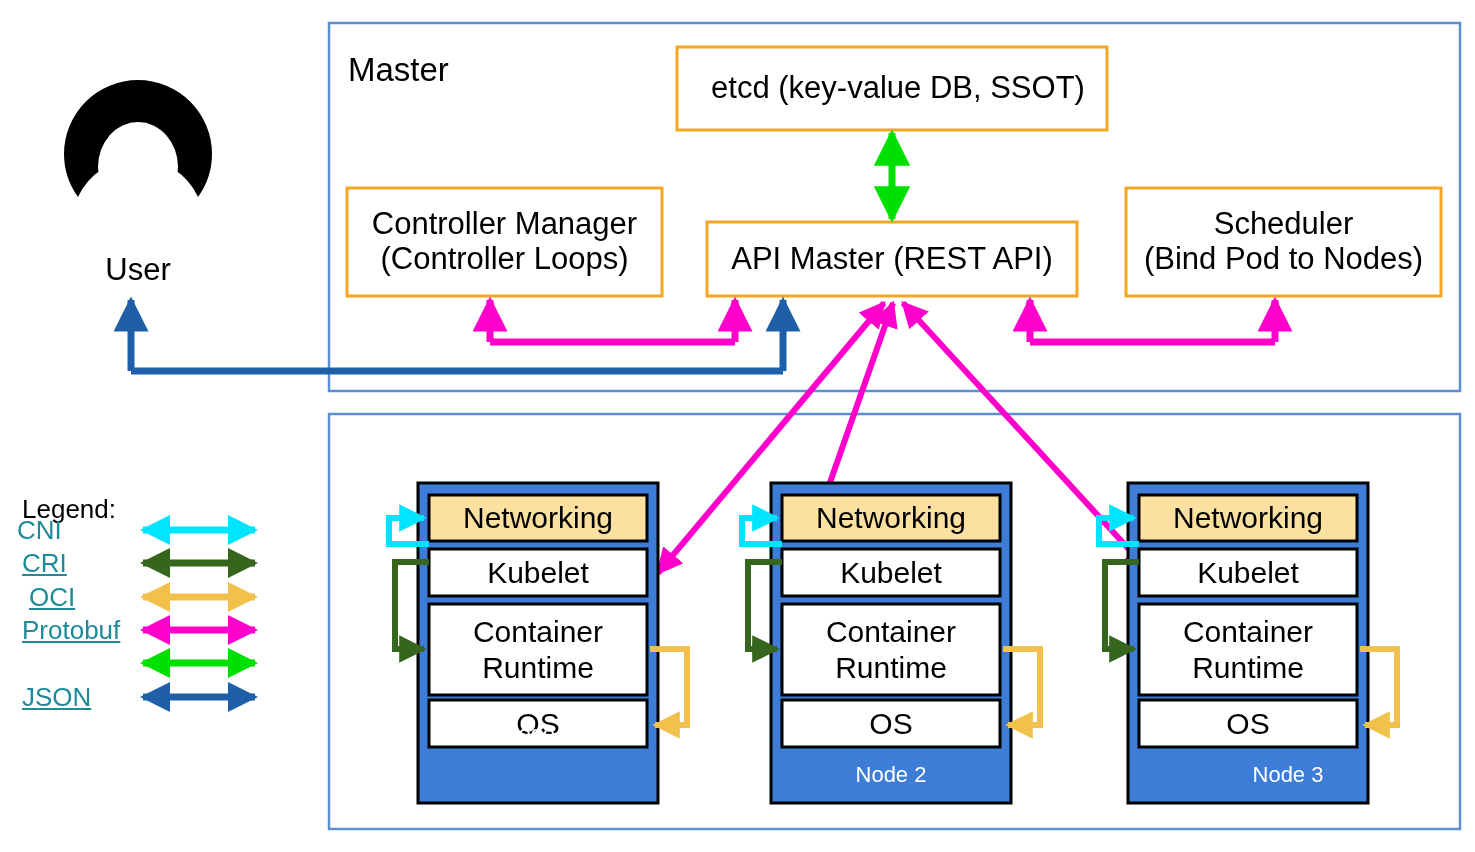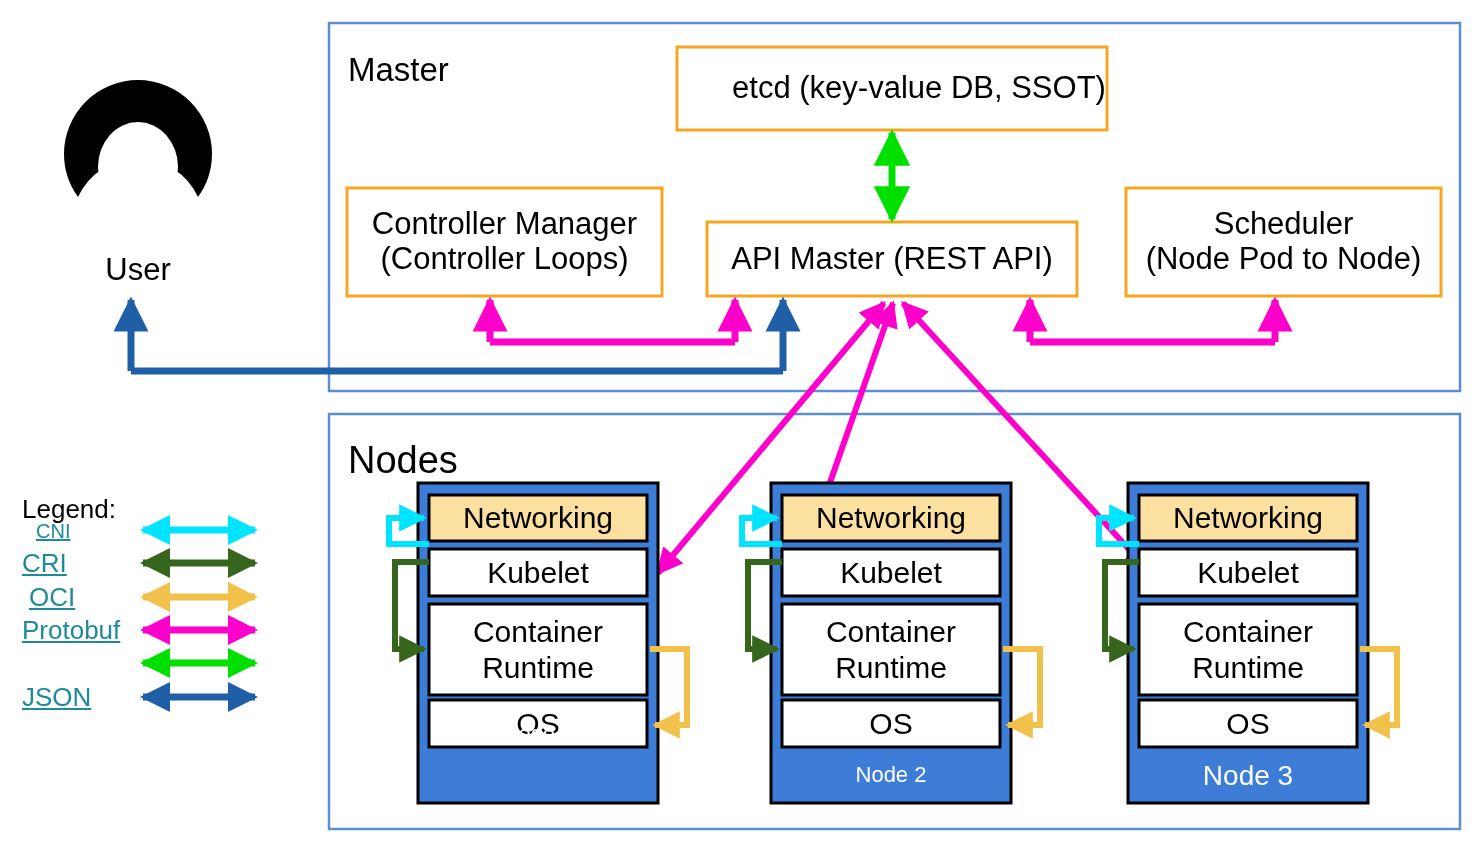--- a/index.html
+++ b/index.html
@@ -124,52 +124,51 @@
     <line x1="143" y1="530" x2="255" y2="530" stroke="#00E5FF" stroke-width="7" marker-start="url(#lgCyanS)" marker-end="url(#lgCyanS)"></line>
     <line x1="143" y1="563" x2="255" y2="563" stroke="#36651E" stroke-width="7" marker-start="url(#lgOliveS)" marker-end="url(#lgOliveS)"></line>
     <line x1="143" y1="597" x2="255" y2="597" stroke="#F2C14B" stroke-width="7" marker-start="url(#lgGoldS)" marker-end="url(#lgGoldS)"></line>
     <line x1="143" y1="630" x2="255" y2="630" stroke="#FF00CC" stroke-width="7" marker-start="url(#lgMagS)" marker-end="url(#lgMagS)"></line>
     <line x1="143" y1="663" x2="255" y2="663" stroke="#00E000" stroke-width="7" marker-start="url(#lgGreenS)" marker-end="url(#lgGreenS)"></line>
     <line x1="143" y1="697" x2="255" y2="697" stroke="#1F5FA8" stroke-width="7" marker-start="url(#lgBlueS)" marker-end="url(#lgBlueS)"></line>
   </svg>
 
   <div class="lbl" style="left:348px;top:44px;width:240px;height:52px;justify-content:flex-start;font-size:33px;">Master</div>
 
-  <div class="lbl" style="left:348px;top:434px;width:240px;height:52px;justify-content:flex-start;font-size:38px;">Nodes</div>
 
-  <div class="lbl" style="left:677px;top:47px;width:442px;height:83px;font-size:31px;padding-left:21px;">etcd (key-value DB, SSOT)</div>
+  <div class="lbl" style="left:677px;top:47px;width:442px;height:83px;font-size:31px;">etcd (key-value DB, SSOT)</div>
 
   <div class="lbl" style="left:347px;top:188px;width:315px;height:108px;font-size:31px;">Controller Manager
 (Controller Loops)</div>
 
   <div class="lbl" style="left:707px;top:222px;width:370px;height:74px;font-size:31px;">API Master (REST API)</div>
 
   <div class="lbl" style="left:1126px;top:188px;width:315px;height:108px;font-size:31px;">Scheduler
-(Node Pod to Node)</div>
+(Bind Pod to Nodes)</div>
 
   <div class="lbl" style="left:58px;top:250px;width:160px;height:40px;font-size:31px;">User</div>
 
   <div class="lbl" style="left:429px;top:495px;width:218px;height:46px;font-size:30px;">Networking</div>
   <div class="lbl" style="left:429px;top:549px;width:218px;height:47px;font-size:30px;">Kubelet</div>
   <div class="lbl" style="left:429px;top:604px;width:218px;height:91px;font-size:30px;line-height:1.18;">Container Runtime</div>
   <div class="lbl" style="left:429px;top:700px;width:218px;height:47px;font-size:30px;">OS</div>
   <div class="lbl" style="left:418px;top:712px;width:240px;height:45px;font-size:22px;color:#fff;">Node 1</div>
 
   <div class="lbl" style="left:782px;top:495px;width:218px;height:46px;font-size:30px;">Networking</div>
   <div class="lbl" style="left:782px;top:549px;width:218px;height:47px;font-size:30px;">Kubelet</div>
   <div class="lbl" style="left:782px;top:604px;width:218px;height:91px;font-size:30px;line-height:1.18;">Container Runtime</div>
   <div class="lbl" style="left:782px;top:700px;width:218px;height:47px;font-size:30px;">OS</div>
   <div class="lbl" style="left:771px;top:753px;width:240px;height:45px;font-size:22px;color:#fff;">Node 2</div>
 
   <div class="lbl" style="left:1139px;top:495px;width:218px;height:46px;font-size:30px;">Networking</div>
   <div class="lbl" style="left:1139px;top:549px;width:218px;height:47px;font-size:30px;">Kubelet</div>
   <div class="lbl" style="left:1139px;top:604px;width:218px;height:91px;font-size:30px;line-height:1.18;">Container Runtime</div>
   <div class="lbl" style="left:1139px;top:700px;width:218px;height:47px;font-size:30px;">OS</div>
-  <div class="lbl" style="left:1128px;top:753px;width:240px;height:45px;font-size:28px;color:#fff;">Node 3</div>
+  <div class="lbl" style="left:1128px;top:753px;width:240px;height:45px;font-size:22px;color:#fff;padding-left:40px;">Node 3</div>
 
   <div class="lbl" style="left:22px;top:495px;width:200px;height:30px;justify-content:flex-start;font-size:26px;">Legend:</div>
-  <div class="lbl" style="left:36px;top:516px;width:200px;height:30px;justify-content:flex-start;font-size:20px;color:#1F8A99;text-decoration:underline;">CNI</div>
+  <div class="lbl" style="left:17px;top:516px;width:200px;height:30px;justify-content:flex-start;font-size:26px;color:#1F8A99;">CNI</div>
   <div class="lbl" style="left:22px;top:549px;width:200px;height:30px;justify-content:flex-start;font-size:26px;color:#1F8A99;text-decoration:underline;">CRI</div>
   <div class="lbl" style="left:22px;top:583px;width:200px;height:30px;justify-content:flex-start;font-size:26px;color:#1F8A99;text-decoration:underline;margin-left:7px;">OCI</div>
   <div class="lbl" style="left:22px;top:616px;width:200px;height:30px;justify-content:flex-start;font-size:26px;color:#1F8A99;text-decoration:underline;">Protobuf</div>
   <div class="lbl" style="left:22px;top:683px;width:200px;height:30px;justify-content:flex-start;font-size:26px;color:#1F8A99;text-decoration:underline;">JSON</div>
 
 </div>
 
 </body></html>

